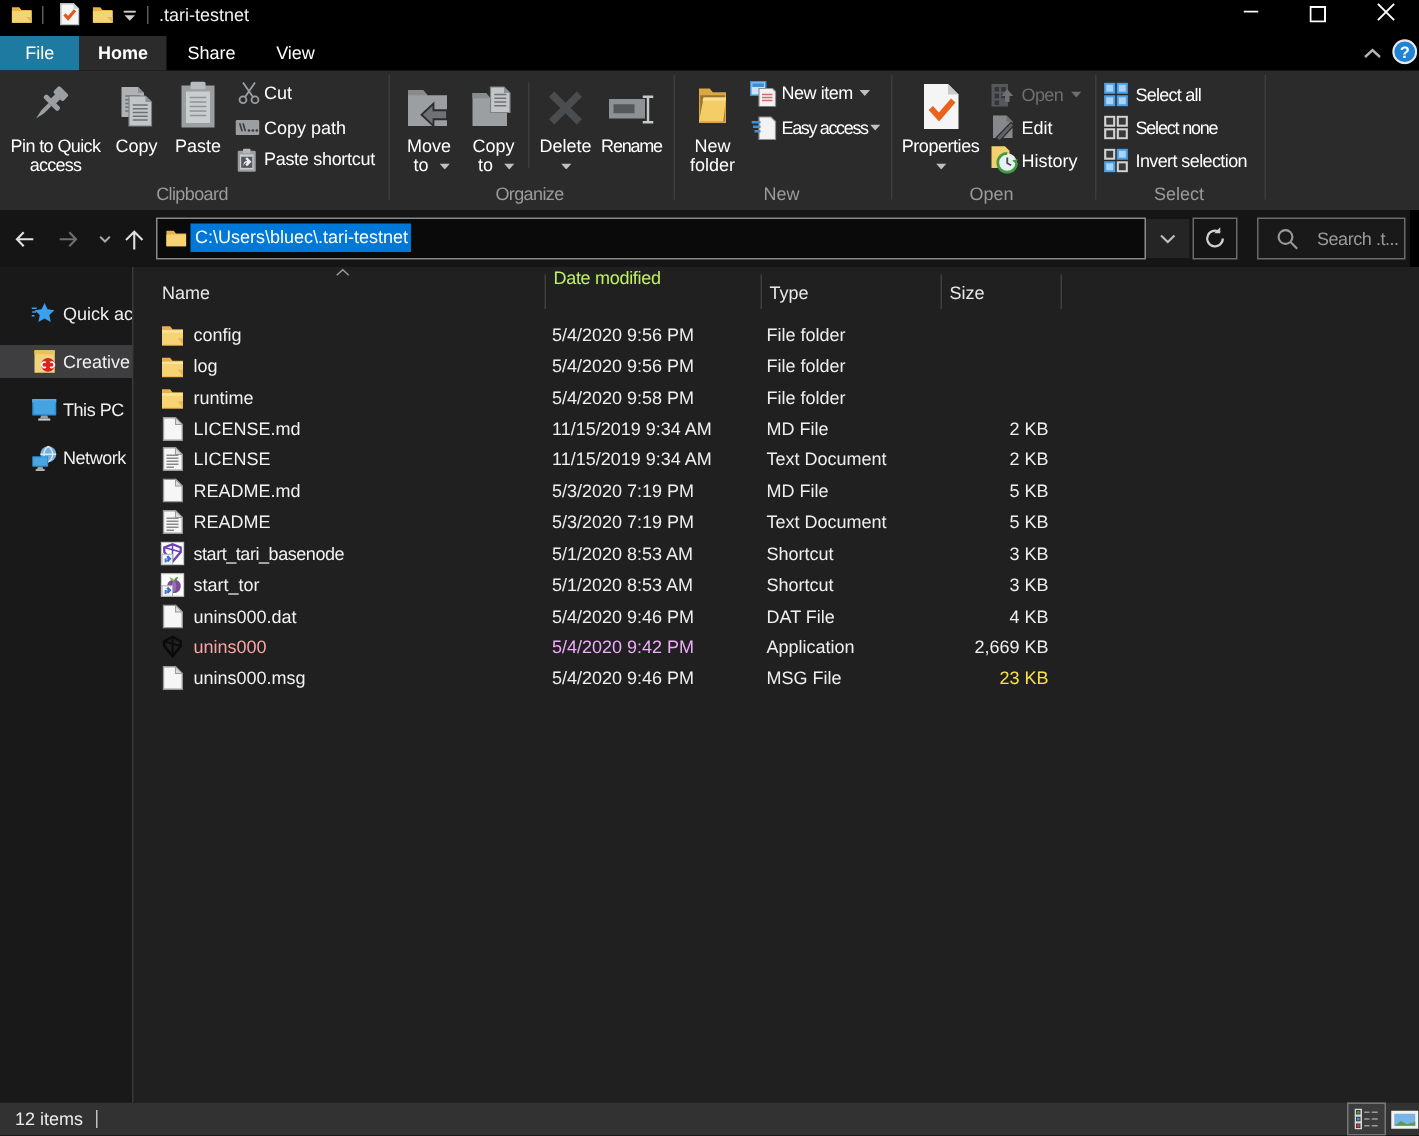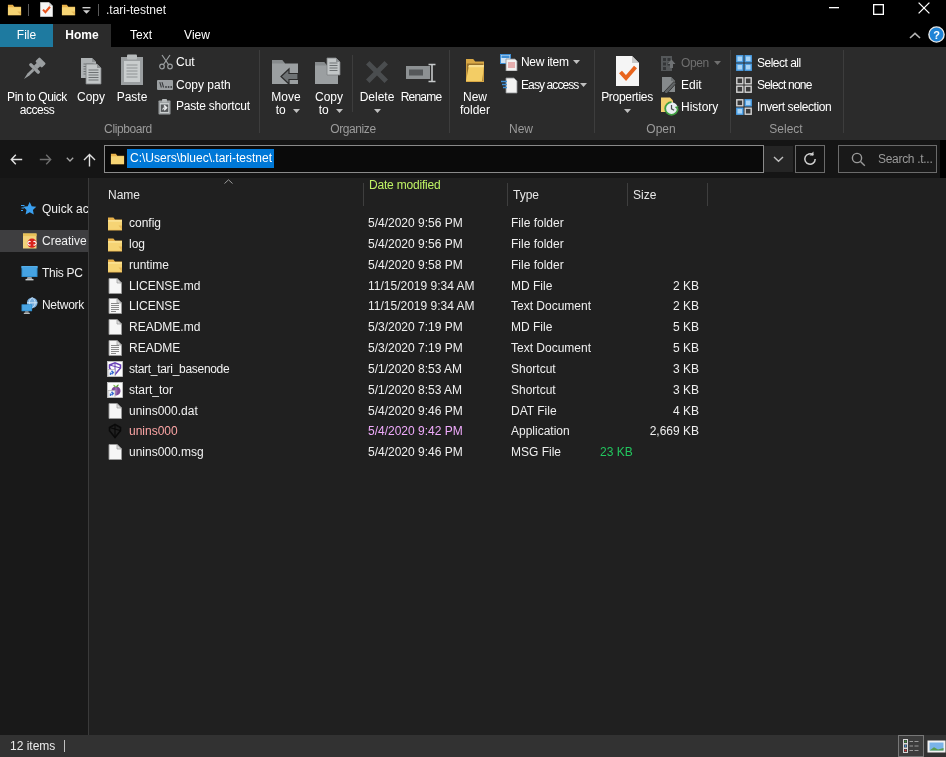--- a/index.html
+++ b/index.html
@@ -46,21 +46,21 @@
       <rect x="0.65" y="0.65" width="9.7" height="9.7" fill="none" stroke="#fff" stroke-width="1.3"></rect>
     </svg>
   <svg class="a" style="left:918px;top:2px" width="12" height="12" viewBox="0 0 12 12">
       <path d="M0.6 0.6l10.8 10.8M11.4 0.6L0.6 11.4" stroke="#fff" stroke-width="1.3"></path>
     </svg>
 </div>
 
 <div class="a" style="left:0;top:24px;width:946px;height:23px;background:#000">
   <div class="a" style="left:0;top:0;width:53px;height:23px;background:#1e7aa0;text-align:center;font-size:12px;line-height:23px;color:#fff">File</div>
   <div class="a" style="left:53px;top:0;width:58px;height:23px;background:#2b2b2b;text-align:center;font-size:12px;line-height:23px;color:#fff;font-weight:700">Home</div>
-  <div class="t c" style="left:141px;top:0;height:23px;line-height:23px">Text</div>
+  <div class="t c" style="left:141px;top:0;height:23px;line-height:23px">Share</div>
   <div class="t c" style="left:197px;top:0;height:23px;line-height:23px">View</div>
   <svg class="a" style="left:909px;top:8px" width="12" height="7" viewBox="0 0 12 7">
       <path d="M1 6l5-4.6L11 6" fill="none" stroke="#b4b4b4" stroke-width="1.6"></path>
     </svg>
   <svg class="a" style="left:928px;top:2px" width="17" height="17" viewBox="0 0 17 17">
     <circle cx="8.5" cy="8.5" r="7.6" fill="#1f83d6" stroke="#e8e8e8" stroke-width="1.4"></circle>
     <text x="8.5" y="12.5" font-size="11" font-weight="bold" fill="#fff" text-anchor="middle" font-family="Liberation Sans,sans-serif">?</text>
   </svg>
 </div>
 
@@ -488,21 +488,21 @@
     <div class="t" style="left:368px;top:243px;height:21px;line-height:21px;color:#f0abfc">5/4/2020 9:42 PM</div>
     <div class="t" style="left:511px;top:243px;height:21px;line-height:21px;color:#efefef">Application</div>
     <div class="t" style="left:600px;top:243px;width:99px;height:21px;line-height:21px;color:#efefef;text-align:right">2,669 KB</div>
     <svg class="a" style="left:108px;top:266px" width="14" height="16" viewBox="0 0 14 16">
         <path d="M1 0.5h8l4.5 4.5v10.5H1z" fill="#f6f6f6" stroke="#9a9a9a" stroke-width="0.9"></path>
         <path d="M9 0.5l4.5 4.5H9z" fill="#dcdcdc" stroke="#9a9a9a" stroke-width="0.7"></path>
       </svg>
     <div class="t" style="left:129px;top:264px;height:21px;line-height:21px;color:#f2f2f2">unins000.msg</div>
     <div class="t" style="left:368px;top:264px;height:21px;line-height:21px;color:#efefef">5/4/2020 9:46 PM</div>
     <div class="t" style="left:511px;top:264px;height:21px;line-height:21px;color:#efefef">MSG File</div>
-    <div class="t" style="left:600px;top:264px;width:99px;height:21px;line-height:21px;color:#22c55e;text-align:left">23 KB</div>
+    <div class="t" style="left:600px;top:264px;width:99px;height:21px;line-height:21px;color:#fde047;text-align:right">23 KB</div>
   </div>
 </div>
 
 <div class="a" style="left:0;top:735px;width:946px;height:22px;background:#323232">
   <div class="t" style="left:10px;top:0;height:22px;line-height:22px;color:#ececec">12 items</div>
   <div class="a" style="left:64px;top:5px;width:1px;height:12px;background:#c0c0c0"></div>
   <div class="a" style="left:898px;top:0;width:26px;height:22px;background:#3c3c3c;border:1px solid #777"></div>
   <svg class="a" style="left:903px;top:4px" width="17" height="14" viewBox="0 0 17 14">
     <rect x="0.5" y="0.5" width="4" height="4" fill="none" stroke="#d8d8d8"></rect>
       <circle cx="2.5" cy="2.5" r="1" fill="#3f9e3f"></circle>

